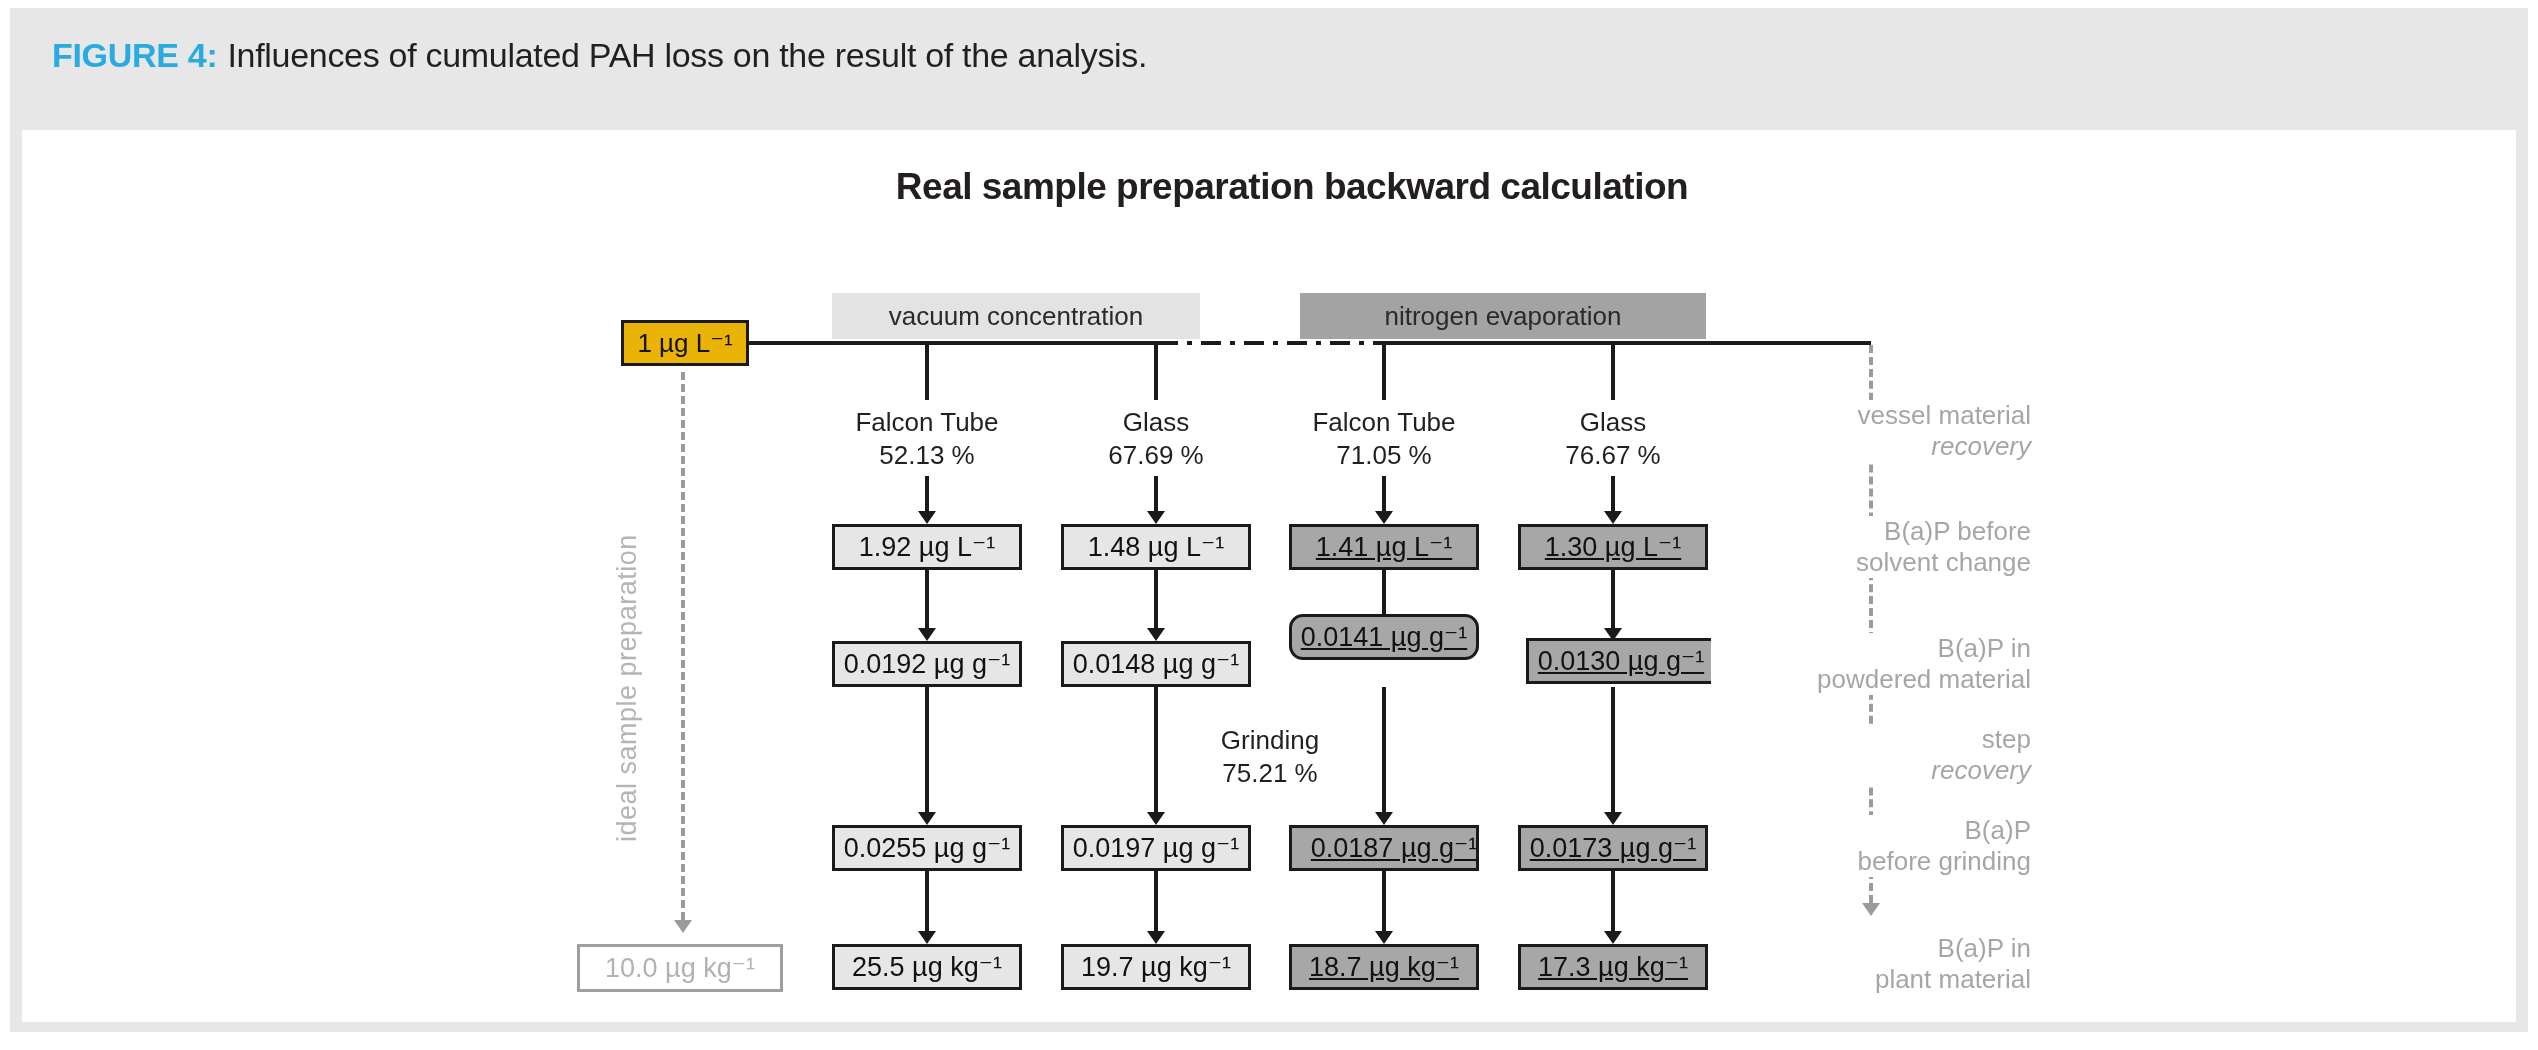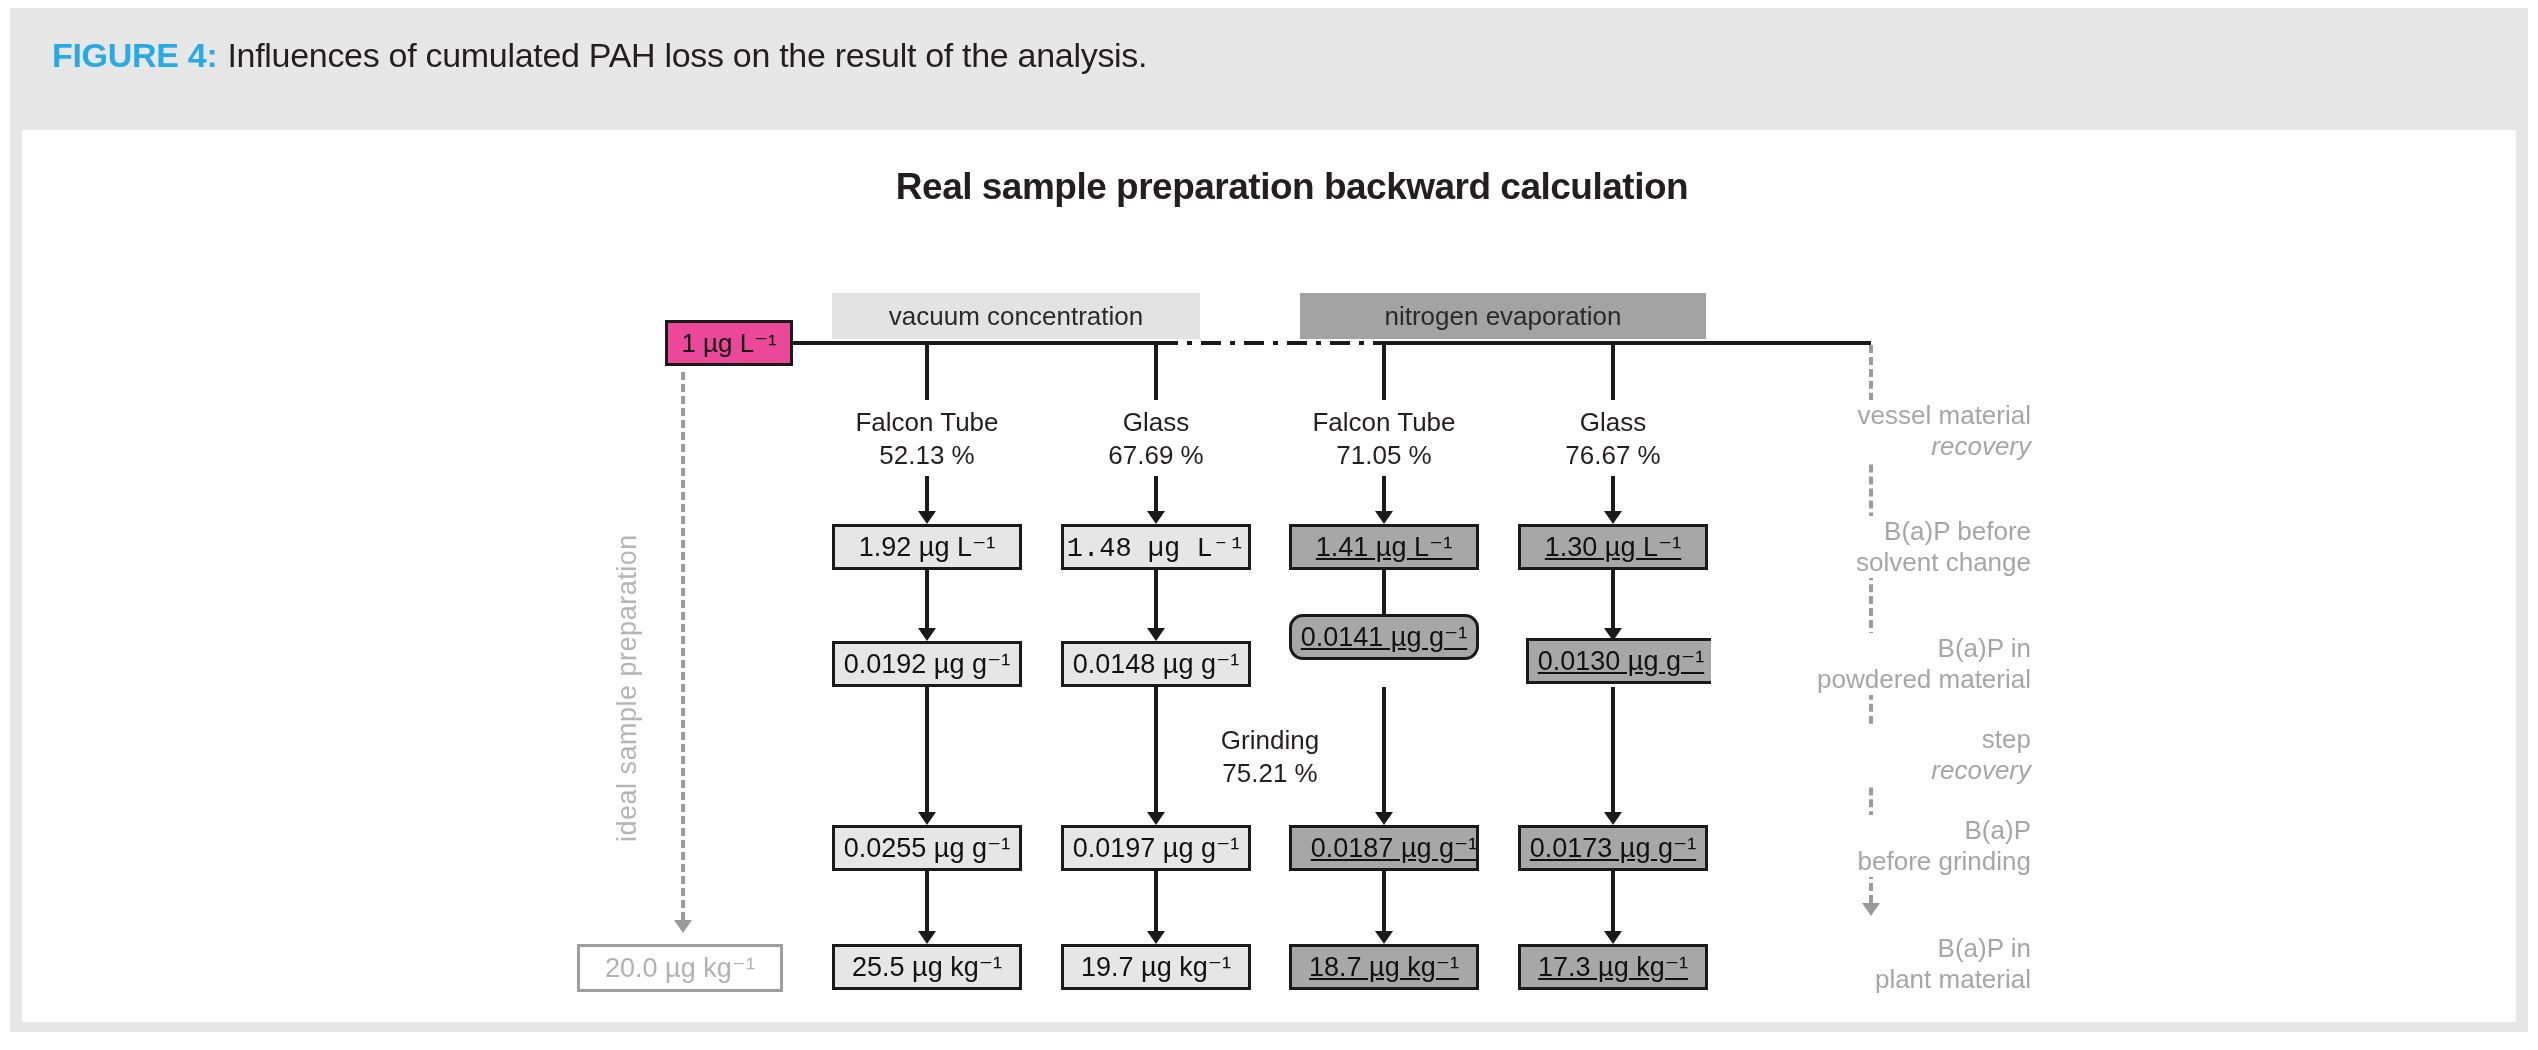--- a/index.html
+++ b/index.html
@@ -26,22 +26,22 @@
   .hline.dashdot{background:repeating-linear-gradient(90deg,
         #1a1a1a 0 20px, transparent 20px 29px,
         #1a1a1a 29px 34px, transparent 34px 43px);}
 
   .box{position:absolute;box-sizing:border-box;width:190px;height:46px;border:3px solid #1a1a1a;
        display:flex;align-items:center;justify-content:center;font-size:27px;color:#111;white-space:nowrap;}
   .box.light{background:#e6e6e6;}
   .box.dark{background:#a7a7a7;text-decoration:underline;}
 
   .source-box{position:absolute;left:599px;top:190px;width:128px;height:46px;box-sizing:border-box;
-              background:#ec4899;border:3px solid #1a1a1a;display:flex;align-items:center;justify-content:center;
-              font-size:26px;color:#111;margin-left:44px;}
+              background:#eab308;border:3px solid #1a1a1a;display:flex;align-items:center;justify-content:center;
+              font-size:26px;color:#111;}
   .ideal-box{position:absolute;left:555px;top:814px;width:206px;height:48px;box-sizing:border-box;
              background:#ffffff;border:3px solid #9f9f9f;display:flex;align-items:center;justify-content:center;
              font-size:27px;color:#b2b2b2;}
 
   .stub{position:absolute;width:4px;background:#1a1a1a;}
 
   .vessel-label{position:absolute;width:220px;text-align:center;font-size:26px;line-height:33px;color:#231f20;}
 
   .arrow{position:absolute;width:18px;}
   .arrow .shaft{position:absolute;left:7px;top:0;bottom:12px;width:4px;background:#1a1a1a;}
@@ -82,21 +82,21 @@
 
     <div class="hline" style="left:726px;width:410px;"></div>
     <div class="hline dashdot" style="left:1136px;width:226px;"></div>
     <div class="hline" style="left:1362px;width:487px;"></div>
 
     <div class="source-box">1 µg L⁻¹</div>
 
     <div class="dashed-v" style="left:659px;top:242px;height:548px;"></div>
     <div class="gray-head" style="left:652px;top:790px;"></div>
     <div class="vertical-label">ideal sample preparation</div>
-    <div class="ideal-box">20.0 µg kg⁻¹</div>
+    <div class="ideal-box">10.0 µg kg⁻¹</div>
 
     <div class="dashed-v" style="left:1847px;top:215px;height:558px;"></div>
     <div class="gray-head" style="left:1840px;top:773px;"></div>
 
     <div class="grinding-label">
       <div>Grinding</div>
       <div>75.21 %</div>
     </div>
 
     <div id="columns-root">
@@ -127,21 +127,21 @@
         <div class="box light" style="left:810px;top:814px;">25.5 µg kg⁻¹</div>
         <div class="stub" style="left:1132px;top:215px;height:55px;"></div>
         <div class="vessel-label" style="left:1024px;top:276px;">
           <div>Glass</div>
           <div>67.69 %</div>
         </div>
         <div class="arrow" style="left:1125px;top:346px;height:48px;">
           <div class="shaft"></div>
           <div class="head"></div>
         </div>
-        <div class="box light" style="left:1039px;top:394px;font-family:Liberation Mono, monospace;">1.48 µg L⁻¹</div>
+        <div class="box light" style="left:1039px;top:394px;">1.48 µg L⁻¹</div>
         <div class="arrow" style="left:1125px;top:440px;height:71px;">
           <div class="shaft"></div>
           <div class="head"></div>
         </div>
         <div class="box light" style="left:1039px;top:511px;">0.0148 µg g⁻¹</div>
         <div class="arrow" style="left:1125px;top:557px;height:138px;">
           <div class="shaft"></div>
           <div class="head"></div>
         </div>
         <div class="box light" style="left:1039px;top:695px;">0.0197 µg g⁻¹</div>

